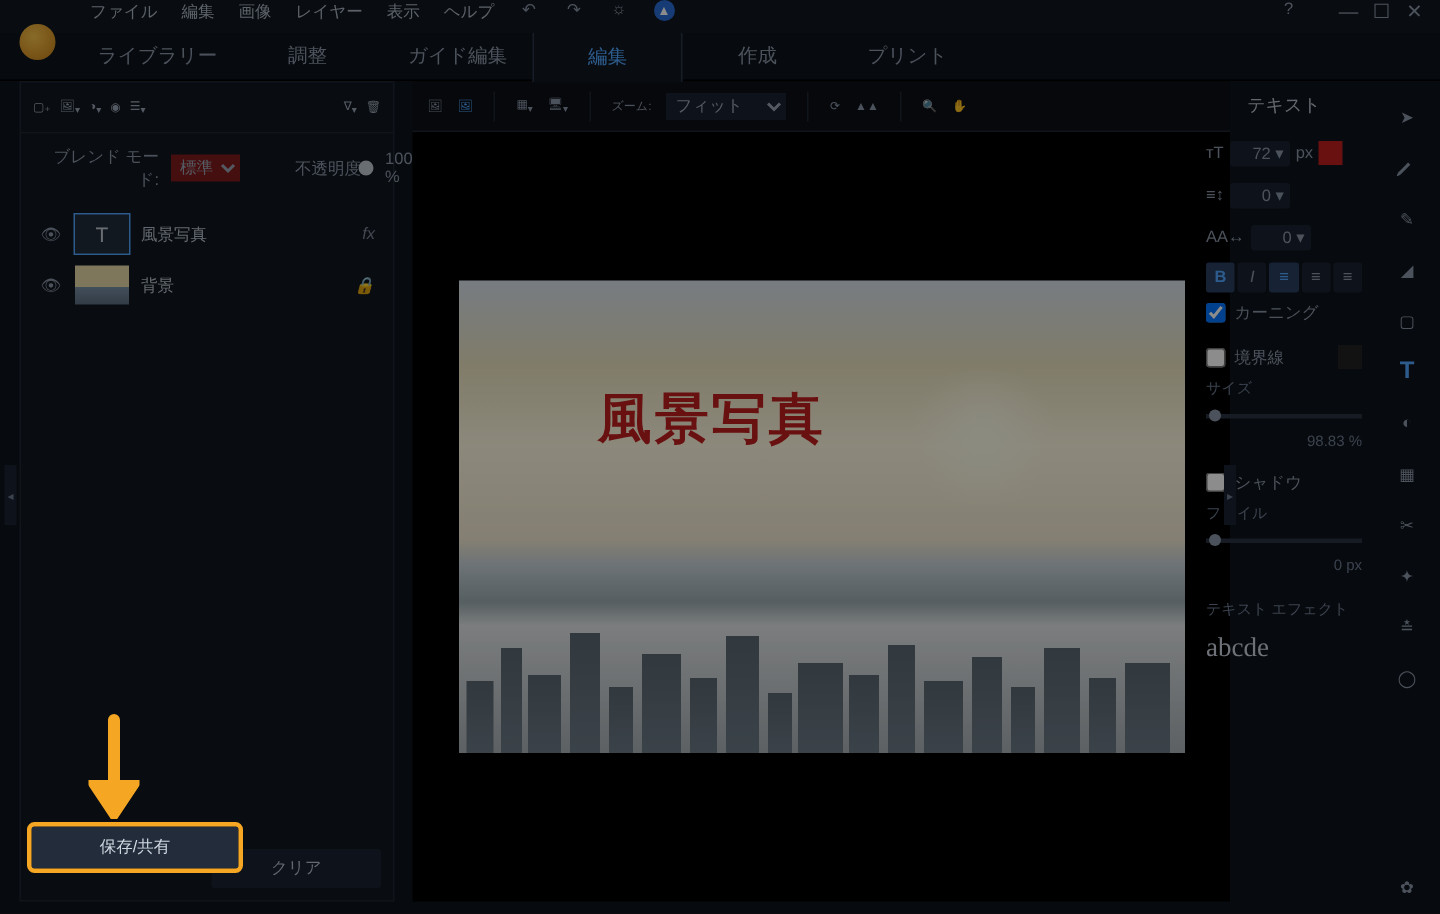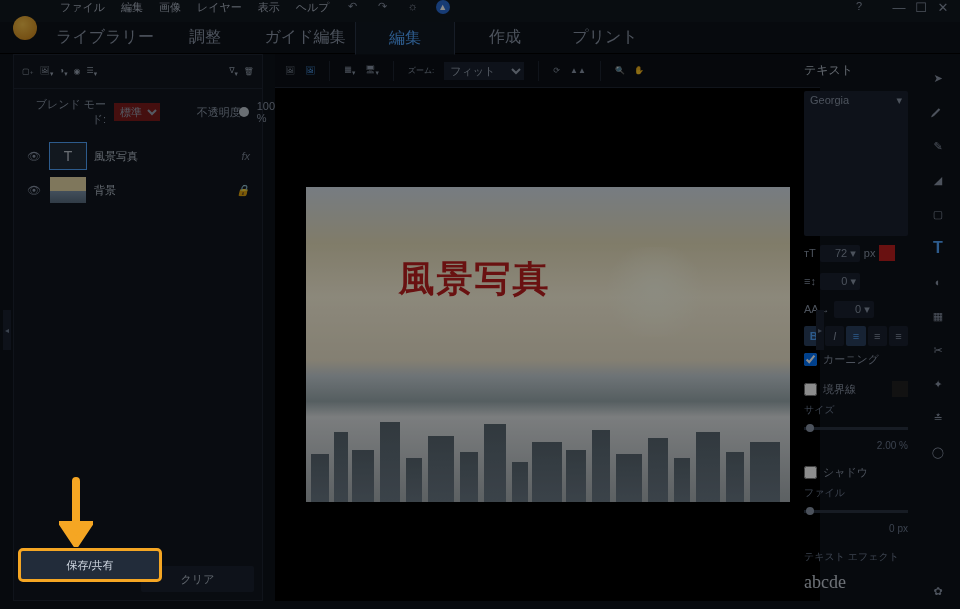--- a/index.html
+++ b/index.html
@@ -11,21 +11,21 @@
 .menubar span{cursor:default}
 .menubar .spacer{flex:1}
 .tutorial{background:#1b2a44;border:1px solid #2a4060;border-radius:3px;padding:2px 10px;color:#4a9de8;display:flex;align-items:center;gap:8px;font-size:11px}
 .tutorial .x{color:#6c7a90}
 .winctl{display:flex;gap:8px;margin-left:10px;color:#8b96a8;font-size:13px}
 .winctl span{width:14px;text-align:center}
 .qbtn{width:14px;height:14px;display:inline-block;text-align:center;color:#8b96a8}
 
 .moduletabs{position:absolute;top:22px;left:0;right:0;height:32px;display:flex;align-items:center;background:#0e131a;border-bottom:1px solid #000;z-index:9}
 .moduletabs .tabs{display:flex;margin-left:55px}
-.moduletabs .tab{width:100px;text-align:center;line-height:32px;color:#8b96a8;font-size:16px}
+.moduletabs .tab{width:100px;text-align:center;line-height:32px;color:#8b96a8;font-size:13px}
 .moduletabs .tab.active{color:#52a6ff;border-top:1px solid #52a6ff;border-left:1px solid #2a3648;border-right:1px solid #2a3648;border-bottom:1px solid #0e131a;background:#111821;position:relative;margin-bottom:-1px}
 .brand{position:absolute;right:14px;top:24px;font-size:18px;color:#cfd6e0;font-weight:300}
 
 .leftpanel{position:absolute;top:54px;left:13px;width:250px;bottom:8px;background:#11171f;border:1px solid #1e2632;display:flex;flex-direction:column}
 .lp-toolbar{height:34px;display:flex;align-items:center;gap:6px;padding:0 8px;border-bottom:1px solid #1e2632}
 .lp-toolbar .grow{flex:1}
 .lp-toolbar span{font-size:8px;color:#9aa5b5}
 .lp-props{padding:8px 10px;display:flex;flex-direction:row;gap:8px;font-size:11px;color:#8b96a8}
 .lp-row{display:flex;align-items:center;gap:8px}
 .lp-row .lbl{width:82px;text-align:right}
@@ -55,21 +55,21 @@
 .canv-toolbar span{font-size:8px}
 .stage{position:absolute;top:34px;left:0;right:0;bottom:0;display:flex;align-items:center;justify-content:center;background:#000}
 .photo{position:relative;width:484px;height:315px;background:linear-gradient(to bottom,#d8e2ec 0%,#eae2c0 18%,#fff8e0 35%,#f0e8d0 55%,#c8d2d8 60%,#9cacb0 68%,#e0e4e6 73%,#a8b0b4 100%);overflow:hidden}
 .sun{position:absolute;right:80px;top:60px;width:110px;height:90px;background:radial-gradient(circle,rgba(255,255,235,0.95),rgba(255,245,210,0) 70%)}
 .skyline{position:absolute;bottom:0;left:0;right:0;height:90px}
 .skyline div{position:absolute;bottom:0;background:linear-gradient(to bottom,#5a6872,#6c7a86)}
 .b1{left:5px;width:18px;height:48px}.b2{left:28px;width:14px;height:70px}.b3{left:46px;width:22px;height:52px}.b4{left:74px;width:20px;height:80px}.b5{left:100px;width:16px;height:44px}.b6{left:122px;width:26px;height:66px}.b7{left:154px;width:18px;height:50px}.b8{left:178px;width:22px;height:78px}.b9{left:206px;width:16px;height:40px}.b10{left:226px;width:30px;height:60px}.b11{left:260px;width:20px;height:52px}.b12{left:286px;width:18px;height:72px}.b13{left:310px;width:26px;height:48px}.b14{left:342px;width:20px;height:64px}.b15{left:368px;width:16px;height:44px}.b16{left:390px;width:24px;height:70px}.b17{left:420px;width:18px;height:50px}.b18{left:444px;width:30px;height:60px}
 .photo-text{position:absolute;left:93px;top:68px;font-family:Georgia,serif;color:#c02020;font-size:36px;font-weight:bold;letter-spacing:2px}
 
 .rightpanel{position:absolute;top:54px;right:44px;width:120px;bottom:8px;padding:8px;display:flex;flex-direction:column;gap:6px;color:#8b96a8;font-size:11px}
-.rp-title{font-size:12px;color:#b5bfcc;margin-bottom:6px}
+.rp-title{text-align:center;font-size:12px;color:#b5bfcc;margin-bottom:6px}
 .rp-row{display:flex;align-items:center;gap:4px;height:22px}
 .rp-sel{flex:1;background:#1a2230;padding:3px 6px;display:flex;justify-content:space-between;border-radius:2px}
 .rp-num{width:40px;background:#1a2230;padding:2px 4px;text-align:right;border-radius:2px}
 .rp-sw{width:16px;height:16px;background:#c02020}
 .rp-align{display:flex;gap:2px}
 .rp-align span{flex:1;height:20px;background:#1a2230;display:flex;align-items:center;justify-content:center;border-radius:2px}
 .rp-align .on{background:#2a4060;color:#52a6ff}
 .rp-chk{display:flex;align-items:center;gap:6px}
 .rp-chk input{margin:0}
 .rp-slider{height:3px;background:#2a3442;position:relative;margin:4px 0}
@@ -208,24 +208,20 @@
           <div class="b17"></div>
           <div class="b18"></div>
         </div>
       <div class="photo-text">風景写真</div>
     </div>
   </div>
 </div>
 
 <div class="rightpanel">
   <div class="rp-title">テキスト</div>
-  <div class="rp-sel">
-      <span>Georgia</span>
-      <span>▾</span>
-    </div>
   <div class="rp-row">
     <span>тT</span>
     <span class="rp-num"><span>72</span> ▾</span>
     <span>px</span>
     <span class="rp-sw"></span>
   </div>
   <div class="rp-row">
     <span>≡↕</span>
     <span class="rp-num"><span>0</span> ▾</span>
   </div>
@@ -247,21 +243,21 @@
   <div class="rp-chk" style="margin-top:8px">
       <input type="checkbox" style="">
       <span>境界線</span>
       <span style="flex:1"></span>
       <span class="rp-sw" style="background:#222"></span>
     </div>
   <div class="rp-sectionlbl">サイズ</div>
   <div class="rp-slider">
       <div class="knob"></div>
     </div>
-  <div class="rp-val">2.00 %</div>
+  <div class="rp-val">98.83 %</div>
   <div class="rp-chk" style="margin-top:8px">
       <input type="checkbox" style="">
       <span>シャドウ</span>
     </div>
   <div class="rp-sectionlbl">ファイル</div>
   <div class="rp-slider">
       <div class="knob"></div>
     </div>
   <div class="rp-val">0 px</div>
   <div class="rp-sectionlbl" style="margin-top:10px">テキスト エフェクト</div>

